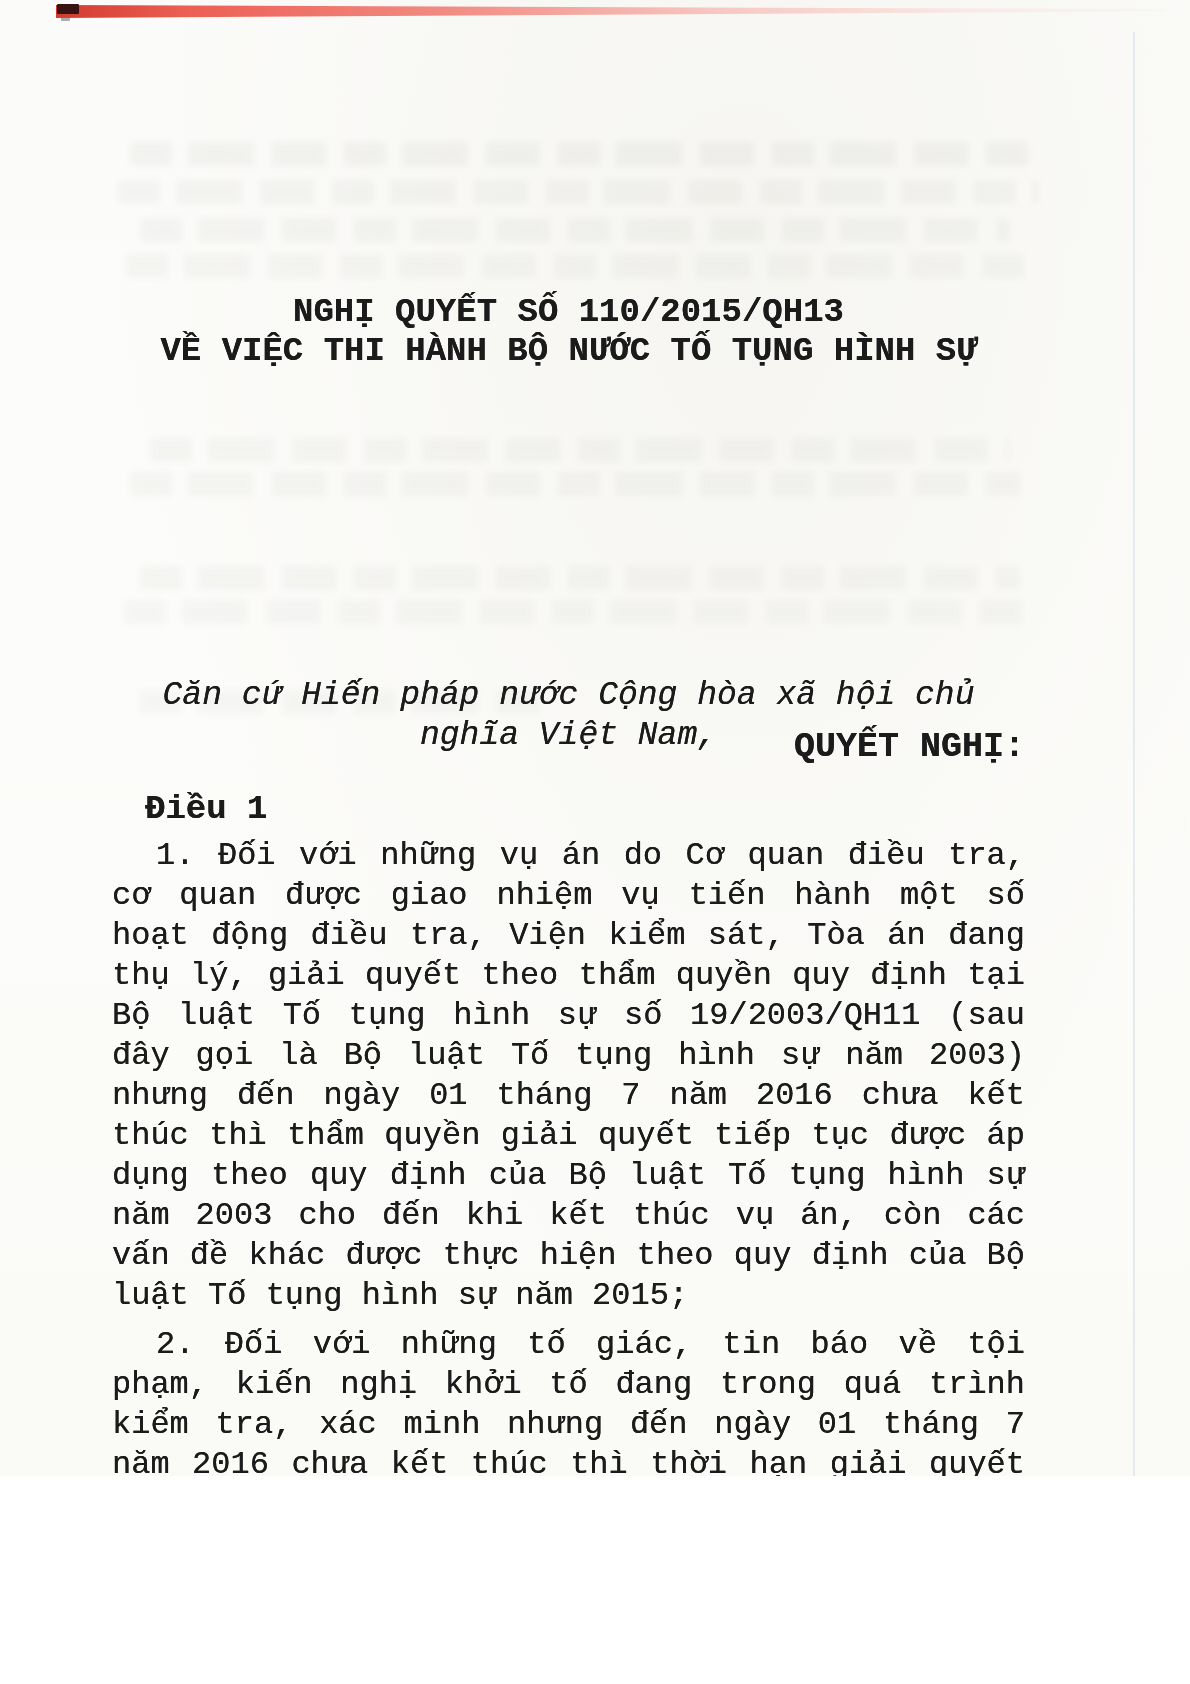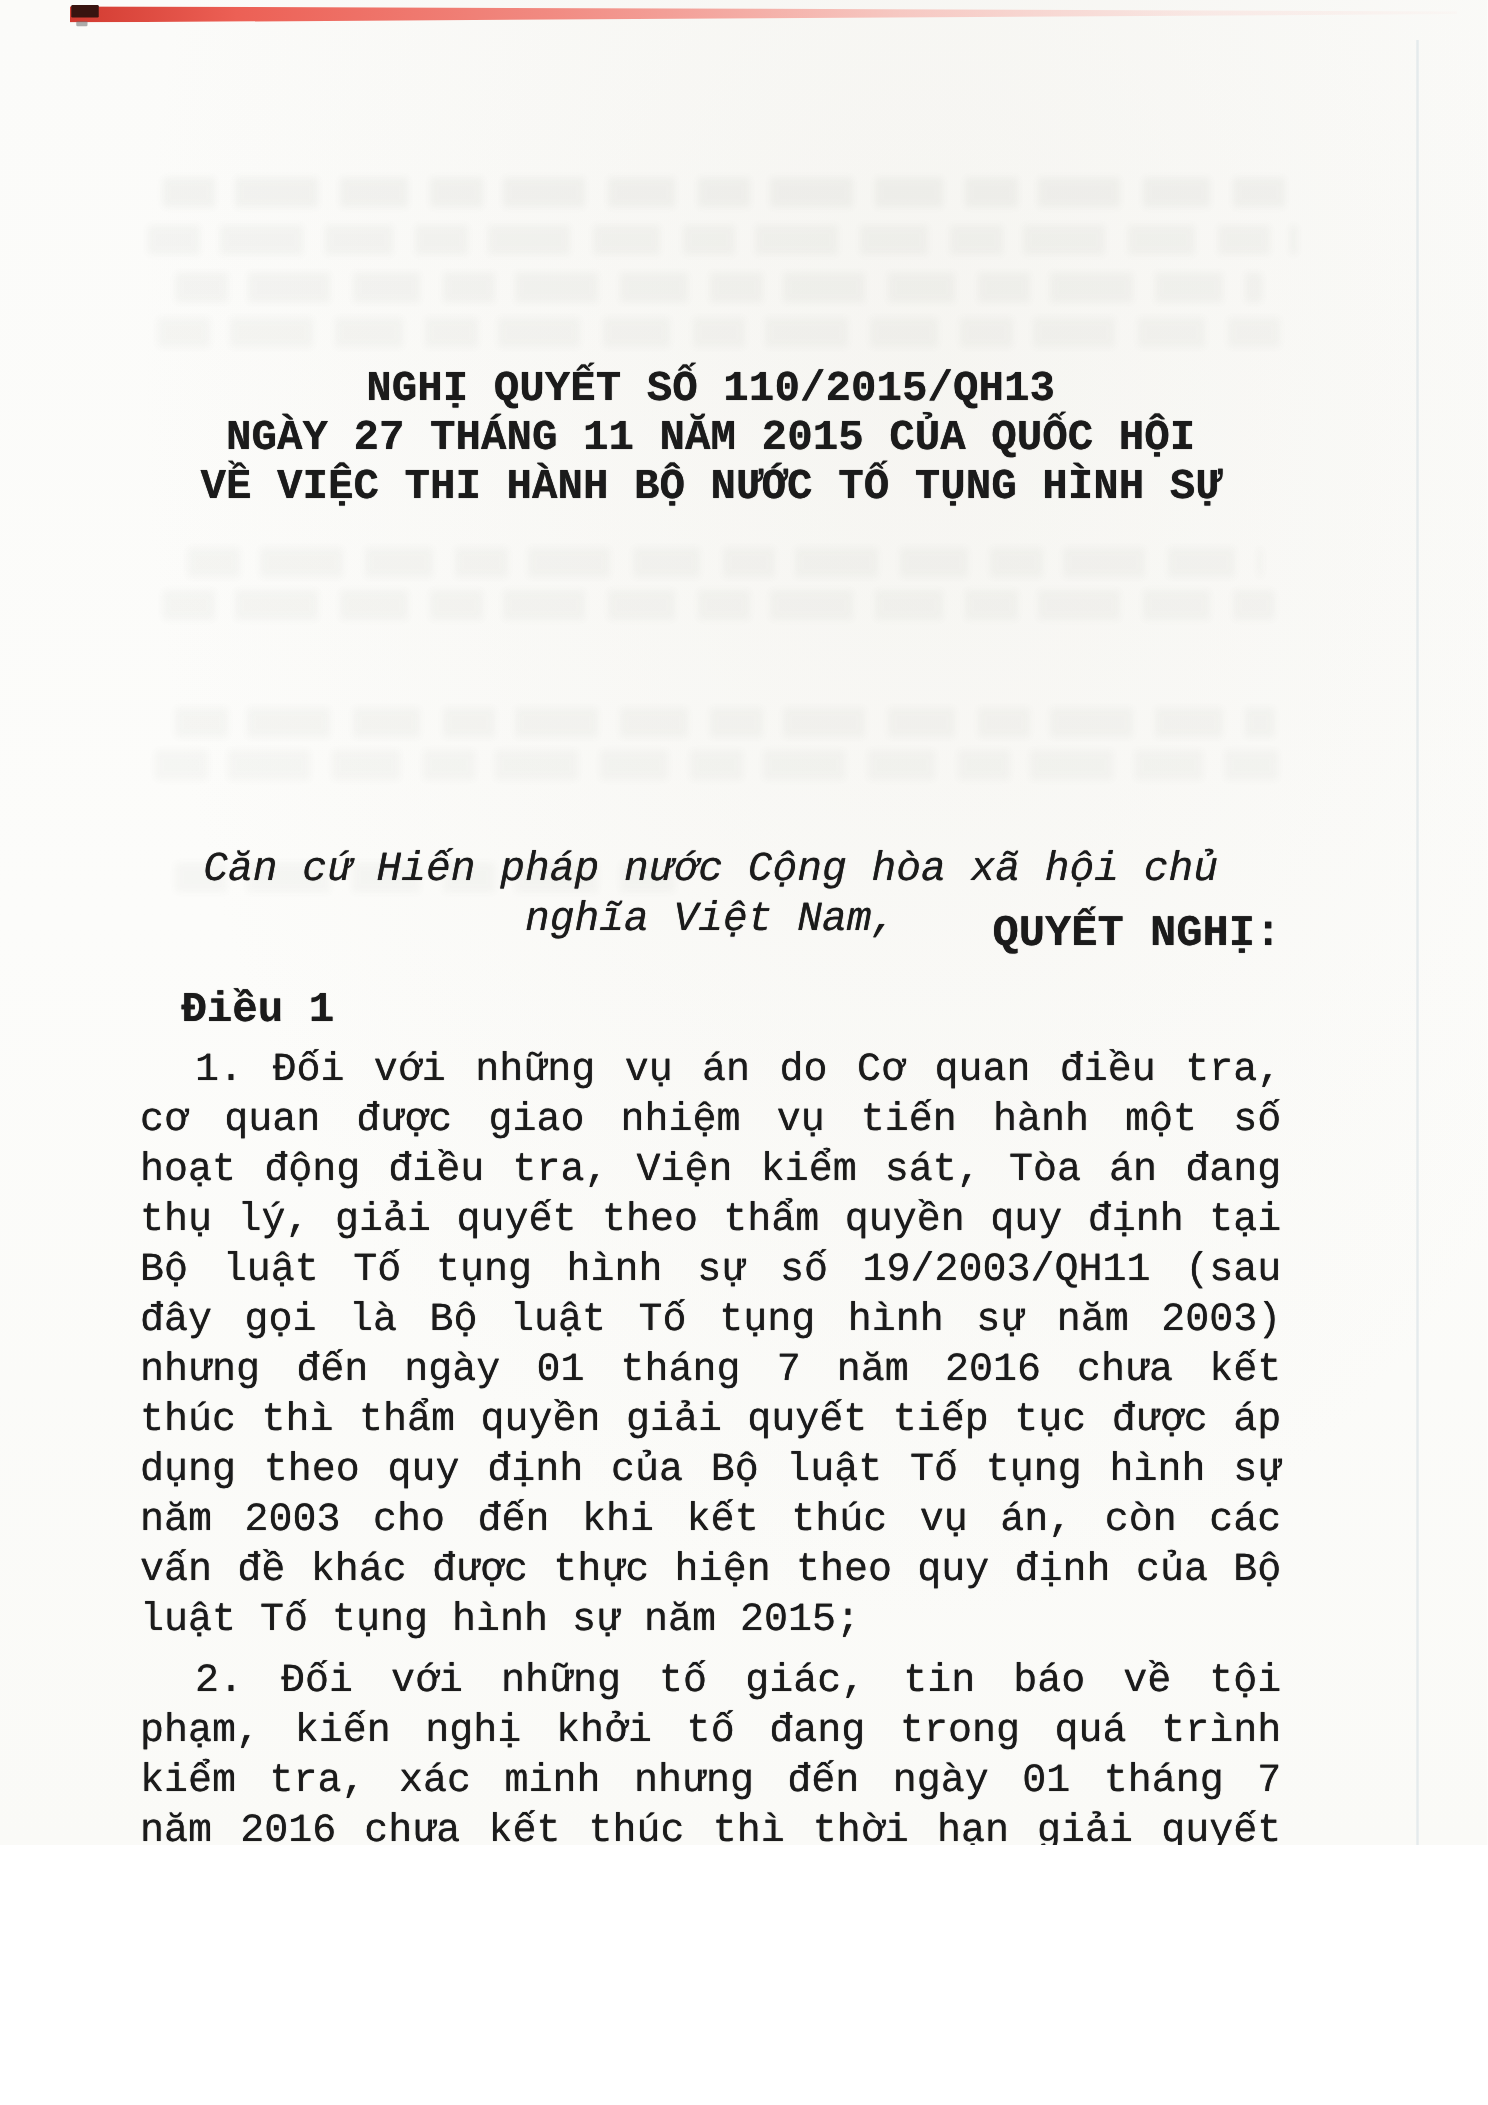--- a/index.html
+++ b/index.html
@@ -152,21 +152,20 @@
   <div class="ghost" style="top:218px; left:140px; width:870px; opacity:0.045;"></div>
   <div class="ghost" style="top:254px; left:126px; width:900px; opacity:0.040;"></div>
   <div class="ghost" style="top:438px; left:150px; width:860px; opacity:0.040;"></div>
   <div class="ghost" style="top:472px; left:130px; width:890px; opacity:0.038;"></div>
   <div class="ghost" style="top:566px; left:140px; width:880px; opacity:0.040;"></div>
   <div class="ghost" style="top:600px; left:124px; width:900px; opacity:0.035;"></div>
   <div class="ghost" style="top:690px; left:140px; width:400px; opacity:0.035;"></div>
 
   <div class="col heading">
     <div>NGHỊ QUYẾT SỐ 110/2015/QH13</div>
-    <div>NGÀY 27 THÁNG 11 NĂM 2015 CỦA QUỐC HỘI</div>
     <div>VỀ VIỆC THI HÀNH BỘ NƯỚC TỐ TỤNG HÌNH SỰ</div>
   </div>
 
 
   <div class="col preamble">Căn cứ Hiến pháp nước Cộng hòa xã hội chủ nghĩa Việt Nam,</div>
 
   <div class="col resolve">QUYẾT NGHỊ:</div>
 
   <div class="col article-heading">Điều 1</div>
 

